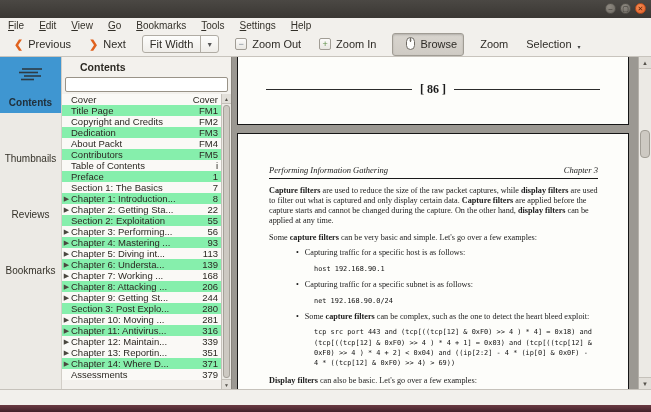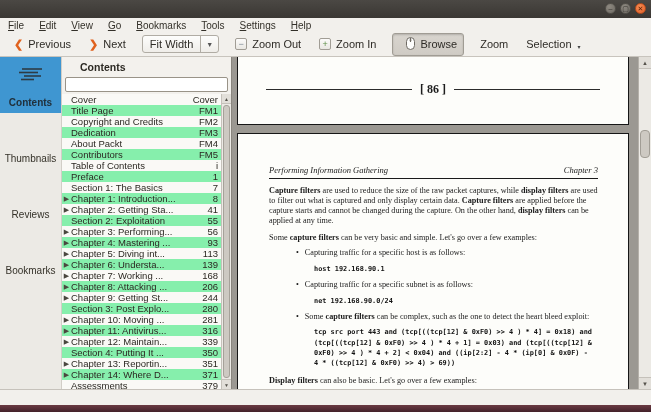--- a/index.html
+++ b/index.html
@@ -64,21 +64,21 @@
   .page1 { top:0; height:68px; border-left:1px solid #161616; border-right:1px solid #161616; border-bottom:1px solid #161616; }
   .pfooter { display:flex; align-items:center; gap:8px; margin-top:25px; padding:0 28px; font-family:"Liberation Serif",serif; font-weight:bold; font-size:12px; color:#1d1d1d; }
   .pfooter .rule { flex:1; border-top:1px solid #2b2b2b; }
   .page2 { top:76px; height:260px; border:1px solid #161616; border-bottom:none; padding:31px 30px 0 31px; overflow:hidden;
            font-family:"Liberation Serif",serif; font-size:8.2px; line-height:1.2; color:#1b1b1b; }
   .phead { display:flex; justify-content:space-between; font-style:italic; font-size:8.5px; color:#222;
            border-bottom:1px solid #1a1a1a; padding-bottom:3px; margin-bottom:4px; }
   .para { margin-top:7px; }
   .bullet { margin-top:6px; margin-left:27px; display:flex; gap:6px; }
   .bdot { font-size:8px; line-height:1.3; }
-  .code { margin:5px 0 0 45px; font-family:"DejaVu Sans Mono",monospace; font-weight:bold; font-size:6.9px; line-height:1.5; white-space:pre-wrap; color:#111; }
+  .code { margin:5px 0 0 45px; font-family:"DejaVu Sans Mono",monospace; font-weight:normal; font-size:6.9px; line-height:1.5; white-space:pre-wrap; color:#111; }
 
   .doc-vscroll { position:absolute; right:0; top:0; bottom:0; width:13px; background:#eceae5; border-left:1px solid #b4b0a9; }
   .doc-vscroll .sarrow { position:absolute; left:0; right:0; height:12px; display:flex; align-items:center; justify-content:center; font-size:6px; color:#55524b; background:#e2dfd9; }
   .doc-vscroll .sarrow.up { top:0; border-bottom:1px solid #c5c1ba; }
   .doc-vscroll .sarrow.down { bottom:0; border-top:1px solid #c5c1ba; }
   .doc-vscroll .sthumb { position:absolute; left:1px; right:1px; top:73px; height:28px; border-radius:4px; background:#cdc9c2; border:1px solid #a19d95; }
 
   
   .statusbar { position:absolute; left:0; right:0; top:389px; height:16px; background:#f2f0ec; border-top:1px solid #c6c2bb; }
   .status-group { position:absolute; left:377px; top:1px; display:flex; align-items:center; gap:9px;padding-left:8px; }
@@ -232,21 +232,21 @@
           <span class="toc-page">7</span>
         </div>
         <div class="toc-row alt">
           <span class="toc-arrow">▶</span>
           <span class="toc-label">Chapter 1: Introduction...</span>
           <span class="toc-page">8</span>
         </div>
         <div class="toc-row">
           <span class="toc-arrow">▶</span>
           <span class="toc-label">Chapter 2: Getting Sta...</span>
-          <span class="toc-page">41</span>
+          <span class="toc-page">22</span>
         </div>
         <div class="toc-row alt">
           <span class="toc-arrow"></span>
           <span class="toc-label">Section 2: Exploitation</span>
           <span class="toc-page">55</span>
         </div>
         <div class="toc-row">
           <span class="toc-arrow">▶</span>
           <span class="toc-label">Chapter 3: Performing...</span>
           <span class="toc-page">56</span>
@@ -293,25 +293,20 @@
         </div>
         <div class="toc-row alt">
           <span class="toc-arrow">▶</span>
           <span class="toc-label">Chapter 11: Antivirus...</span>
           <span class="toc-page">316</span>
         </div>
         <div class="toc-row">
           <span class="toc-arrow">▶</span>
           <span class="toc-label">Chapter 12: Maintain...</span>
           <span class="toc-page">339</span>
-        </div>
-        <div class="toc-row alt">
-          <span class="toc-arrow"></span>
-          <span class="toc-label">Section 4: Putting It ...</span>
-          <span class="toc-page">350</span>
         </div>
         <div class="toc-row">
           <span class="toc-arrow">▶</span>
           <span class="toc-label">Chapter 13: Reportin...</span>
           <span class="toc-page">351</span>
         </div>
         <div class="toc-row alt">
           <span class="toc-arrow">▶</span>
           <span class="toc-label">Chapter 14: Where D...</span>
           <span class="toc-page">371</span>

